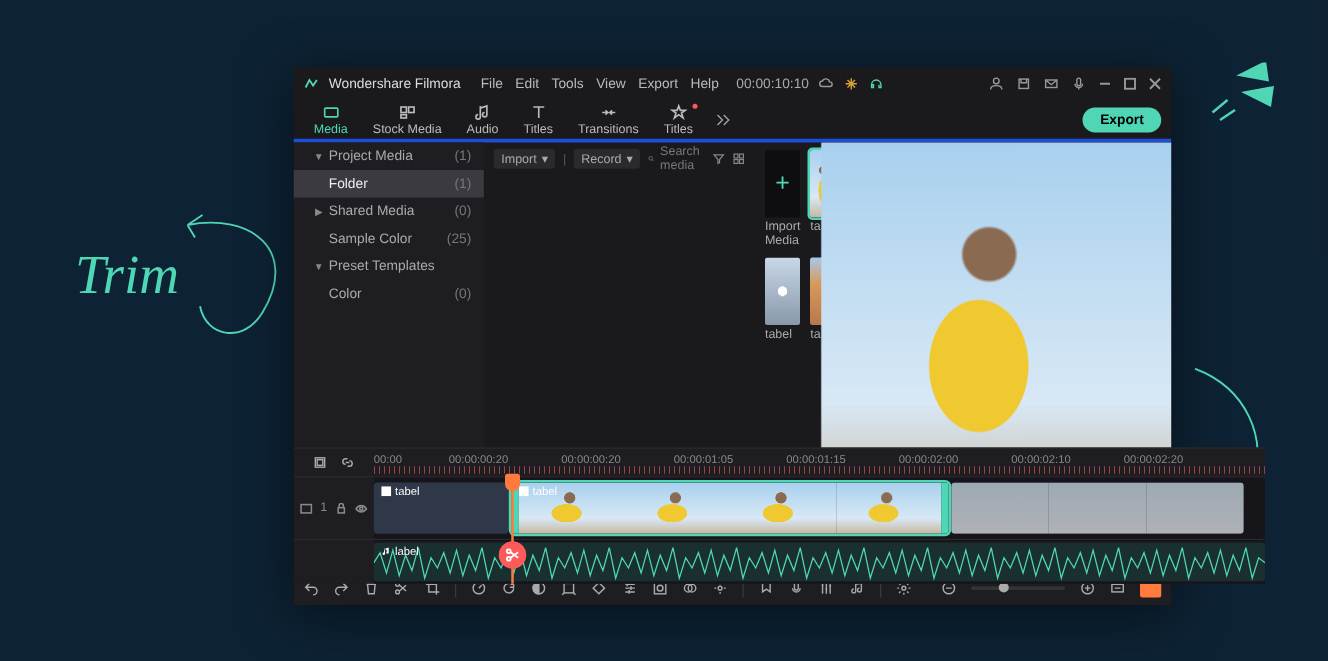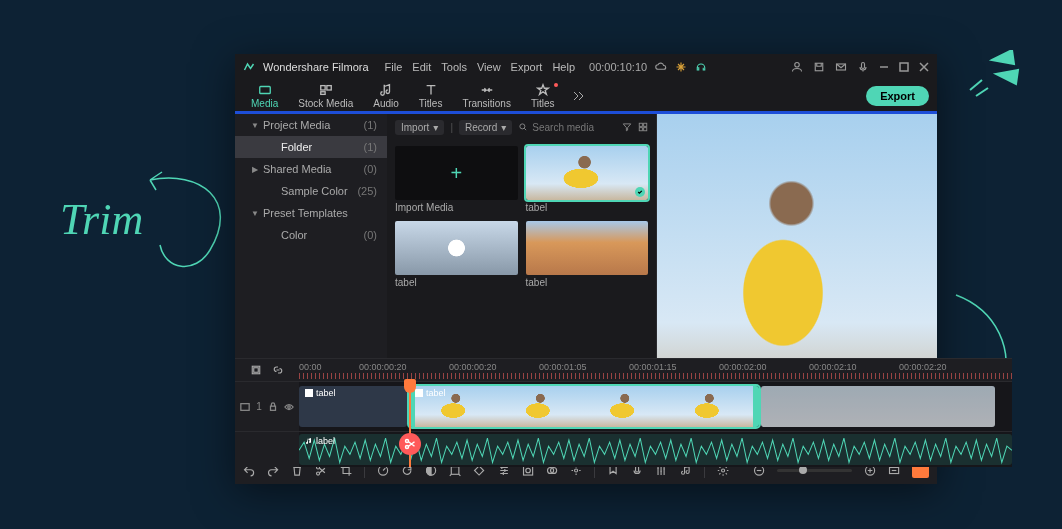--- a/index.html
+++ b/index.html
@@ -24,27 +24,27 @@
 .tab.active svg{stroke:#4fd6b5}
 .chev{margin-left:4px;color:#999}
 .export-btn{margin-left:auto;background:#4fd6b5;color:#000;padding:4px 14px;border-radius:12px;font-weight:600;font-size:11px}
 
 .bodyrow{flex:1;display:flex;min-height:0}
 .sidebar{width:152px;background:#1e1e22;display:flex;flex-direction:column;font-size:11px}
 .sidebar .item{display:flex;align-items:center;padding:5px 10px 5px 16px;color:#aaa;cursor:pointer}
 .sidebar .item .tri{width:8px;text-align:center;font-size:8px;margin-right:4px;color:#888}
 .sidebar .item .lbl{flex:1}
 .sidebar .item .cnt{color:#777}
-.sidebar .item.sub{padding-left:46px}
+.sidebar .item.sub{padding-left:28px}
 .sidebar .item.active{background:#3a3a40;color:#eee}
 .sidebar .badge{background:#e06b8f;color:#fff;font-size:8px;padding:0 3px;border-radius:2px;margin-right:4px}
 .sidebar .footer{margin-top:auto;border-top:1px solid #2a2a2e;padding:6px 10px;display:flex;gap:14px}
 .sidebar .footer svg{width:12px;height:12px;stroke:#888;fill:none;stroke-width:1.5}
 
-.media-col{width:270px;display:flex;flex-direction:column;border-right:1px solid #2a2a2e}
+.media-col{width:270px;display:flex;flex-direction:row;border-right:1px solid #2a2a2e}
 .media-toolbar{height:26px;display:flex;align-items:center;padding:0 8px;gap:6px;font-size:10px;color:#aaa}
 .media-toolbar .btn{display:flex;align-items:center;gap:4px;padding:2px 6px;background:#2a2a2e;border-radius:3px;cursor:pointer}
 .media-toolbar .sep{color:#555}
 .media-toolbar .search{flex:1;display:flex;align-items:center;gap:4px;color:#777}
 .media-toolbar svg{width:10px;height:10px;stroke:#888;fill:none;stroke-width:1.5}
 .media-grid{flex:1;padding:6px 8px;display:grid;grid-template-columns:1fr 1fr;gap:8px;align-content:start}
 .thumb{display:flex;flex-direction:column;gap:2px}
 .thumb .img{height:54px;border-radius:2px;position:relative;overflow:hidden}
 .thumb .cap{font-size:10px;color:#aaa}
 .thumb.selected .img{outline:2px solid #4fd6b5}

